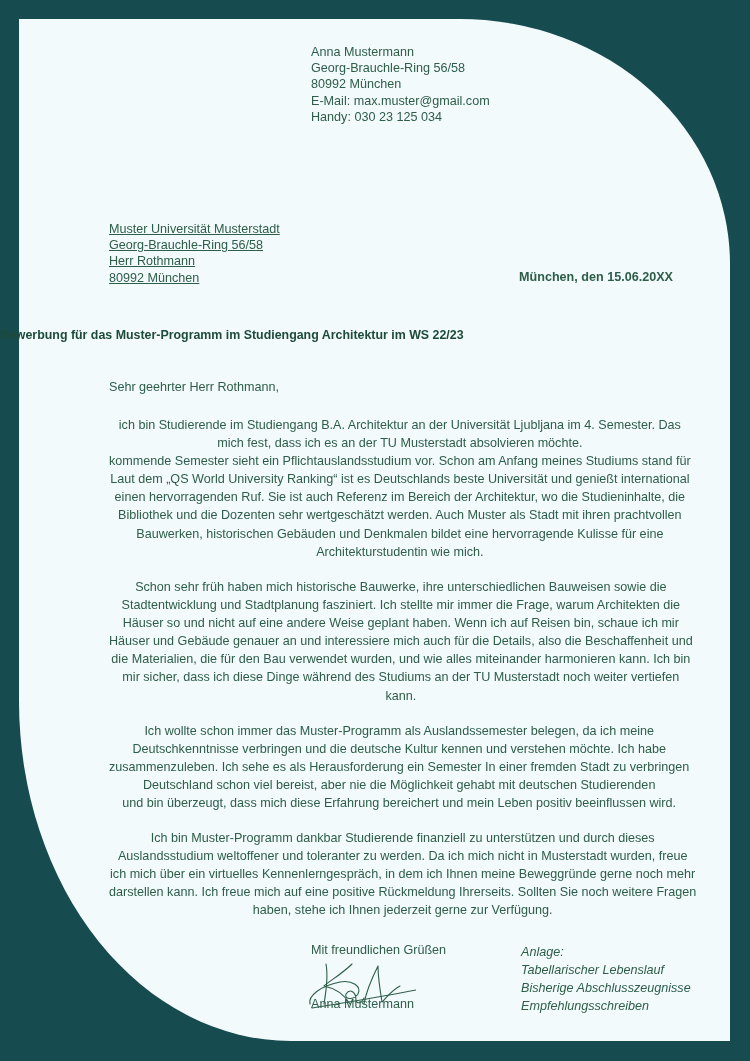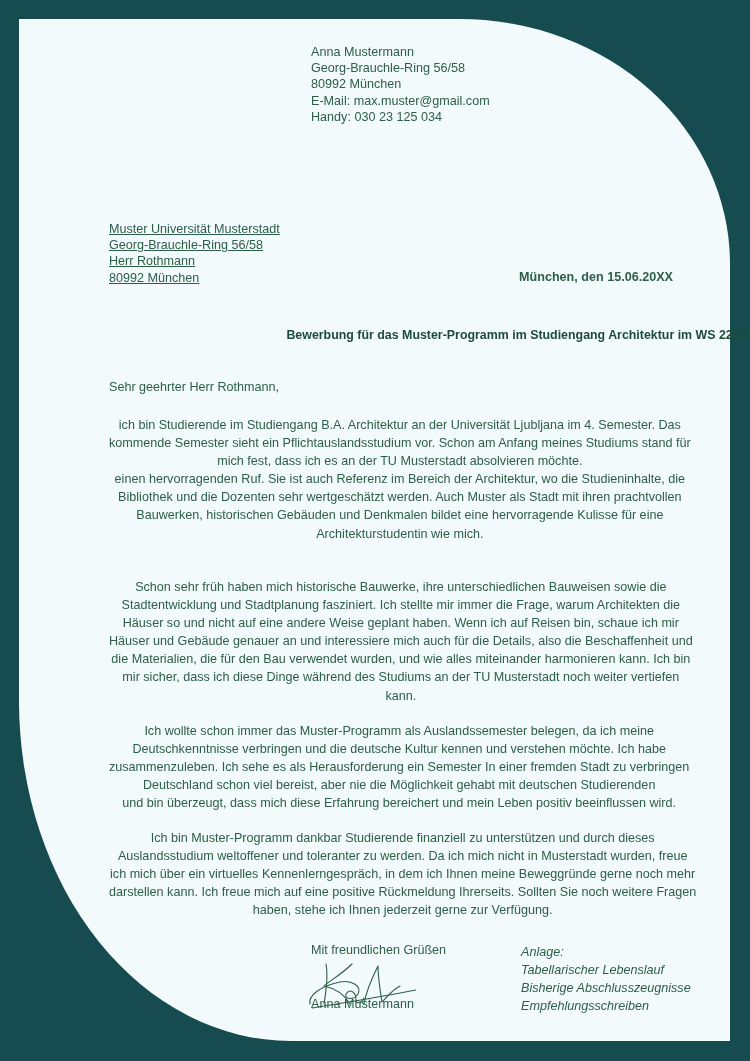--- a/index.html
+++ b/index.html
@@ -18,21 +18,21 @@
     background: #f3fafc;
     border-top-right-radius: 270px 245px;
     border-bottom-left-radius: 272px 340px;
   }
   .abs { position: absolute; }
   .line { display: block; white-space: nowrap; }
   .sender { left: 311px; top: 44px; font-size: 12.6px; line-height: 16.2px; }
   .recipient { left: 109px; top: 221px; font-size: 12.6px; line-height: 16.2px; text-decoration: underline; }
   .date { left: 519px; top: 269px; font-size: 12.6px; line-height: 16px; white-space: nowrap; font-weight: bold; }
   .subject {
-    left: 0; width: 750px; top: 328px; text-align: right;
+    left: 0; width: 750px; top: 328px; text-align: left;
     font-size: 12.4px; font-weight: bold; color: #1d4b39; white-space: nowrap;
   }
   .salutation { left: 109px; top: 380px; font-size: 12.6px; white-space: nowrap; }
   .para { left: 109px; font-size: 12.6px; line-height: 18.1px; text-align: center; }
   .p1 { top: 416px; }
   .p2 { top: 578px; }
   .p3 { top: 722px; }
   .p4 { top: 829px; }
   .closing { left: 311px; top: 943px; font-size: 12.6px; white-space: nowrap; }
   .signame { left: 311px; top: 997px; font-size: 12.6px; white-space: nowrap; }
@@ -60,22 +60,23 @@
 </div>
 
 <div class="abs date">München, den 15.06.20XX</div>
 
 <div class="abs subject">Bewerbung für das Muster-Programm im Studiengang Architektur im WS 22/23</div>
 
 <div class="abs salutation">Sehr geehrter Herr Rothmann,</div>
 
 <div class="abs para p1">
   <span class="line">ich bin Studierende im Studiengang B.A. Architektur an der Universität Ljubljana im 4. Semester. Das</span>
+  <span class="line">mich fest, dass ich es an der TU Musterstadt absolvieren möchte.</span>
   <span class="line">kommende Semester sieht ein Pflichtauslandsstudium vor. Schon am Anfang meines Studiums stand für</span>
-  <span class="line">mich fest, dass ich es an der TU Musterstadt absolvieren möchte.</span>
+  <span class="line">Laut dem „QS World University Ranking“ ist es Deutschlands beste Universität und genießt international</span>
   <span class="line">einen hervorragenden Ruf. Sie ist auch Referenz im Bereich der Architektur, wo die Studieninhalte, die</span>
   <span class="line">Bibliothek und die Dozenten sehr wertgeschätzt werden. Auch Muster als Stadt mit ihren prachtvollen</span>
   <span class="line">Bauwerken, historischen Gebäuden und Denkmalen bildet eine hervorragende Kulisse für eine</span>
   <span class="line">Architekturstudentin wie mich.</span>
 </div>
 
 <div class="abs para p2">
   <span class="line">Schon sehr früh haben mich historische Bauwerke, ihre unterschiedlichen Bauweisen sowie die</span>
   <span class="line">Stadtentwicklung und Stadtplanung fasziniert. Ich stellte mir immer die Frage, warum Architekten die</span>
   <span class="line">Häuser so und nicht auf eine andere Weise geplant haben. Wenn ich auf Reisen bin, schaue ich mir</span>

